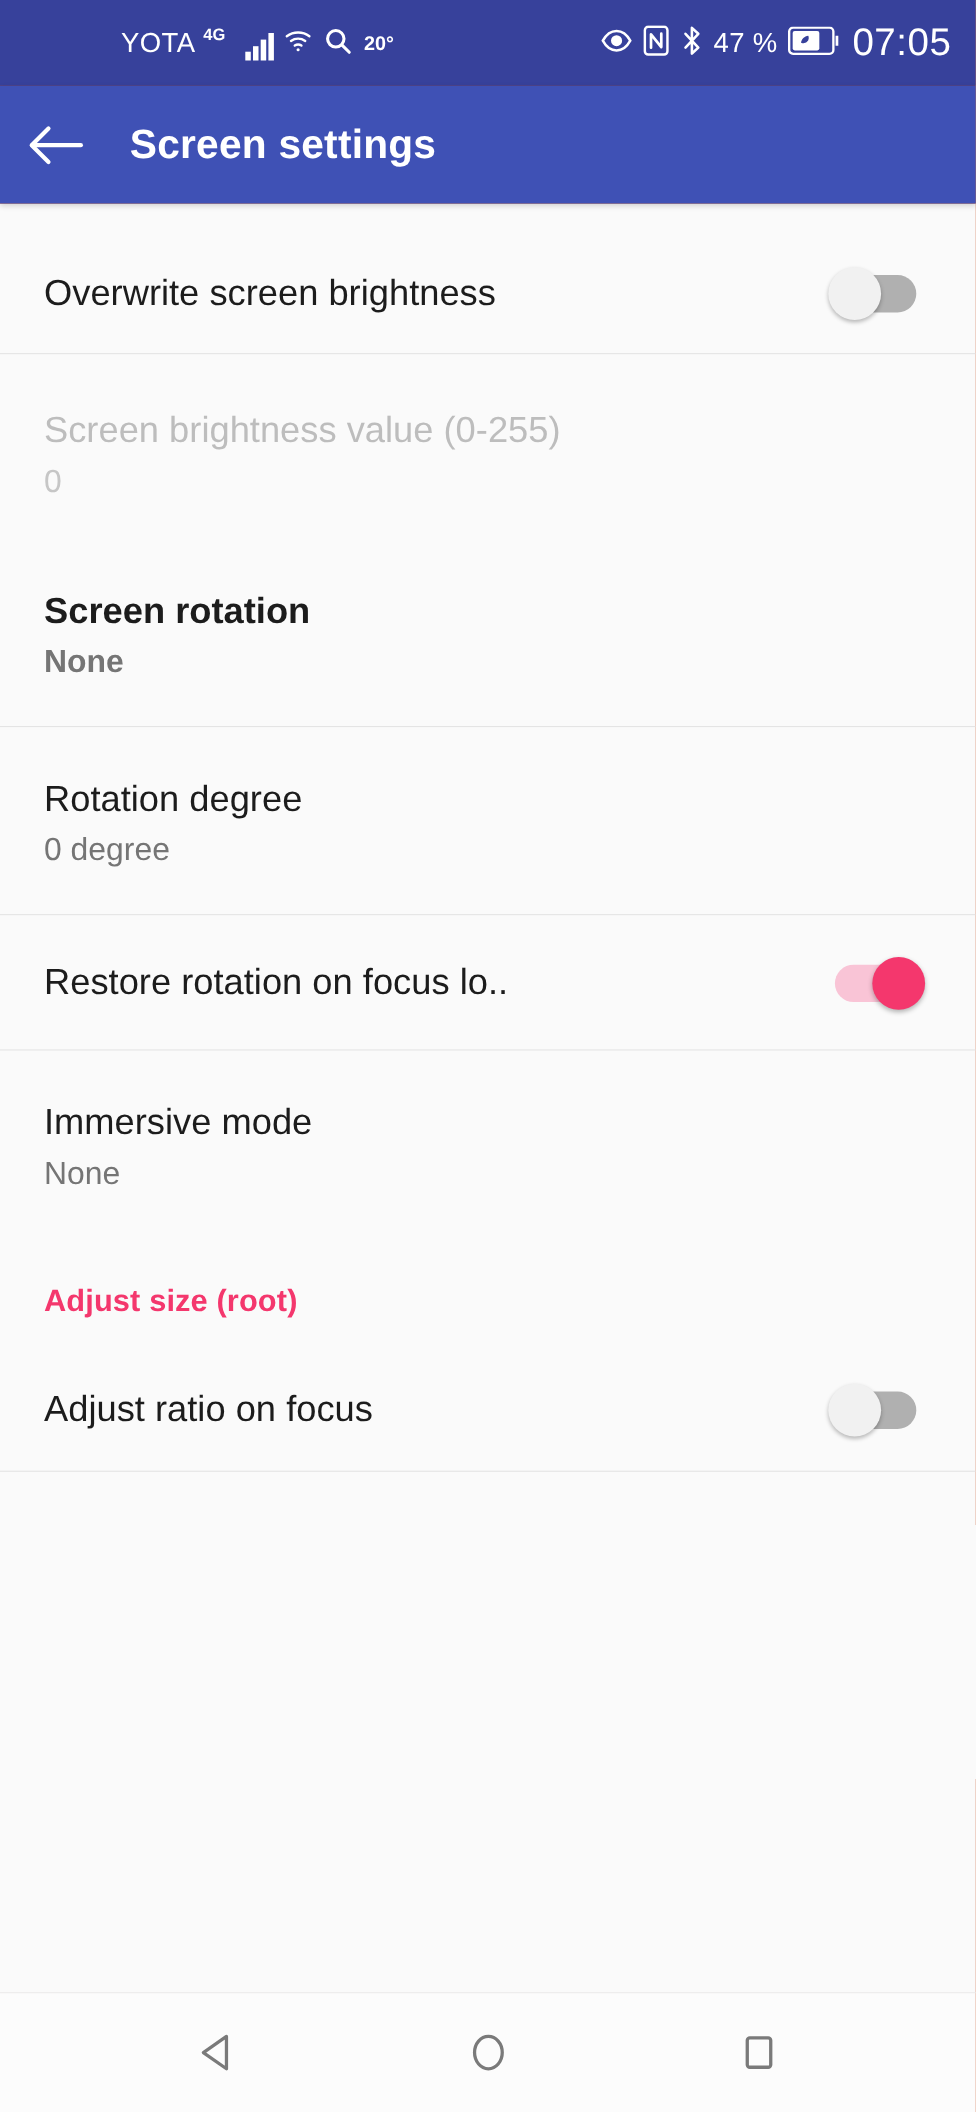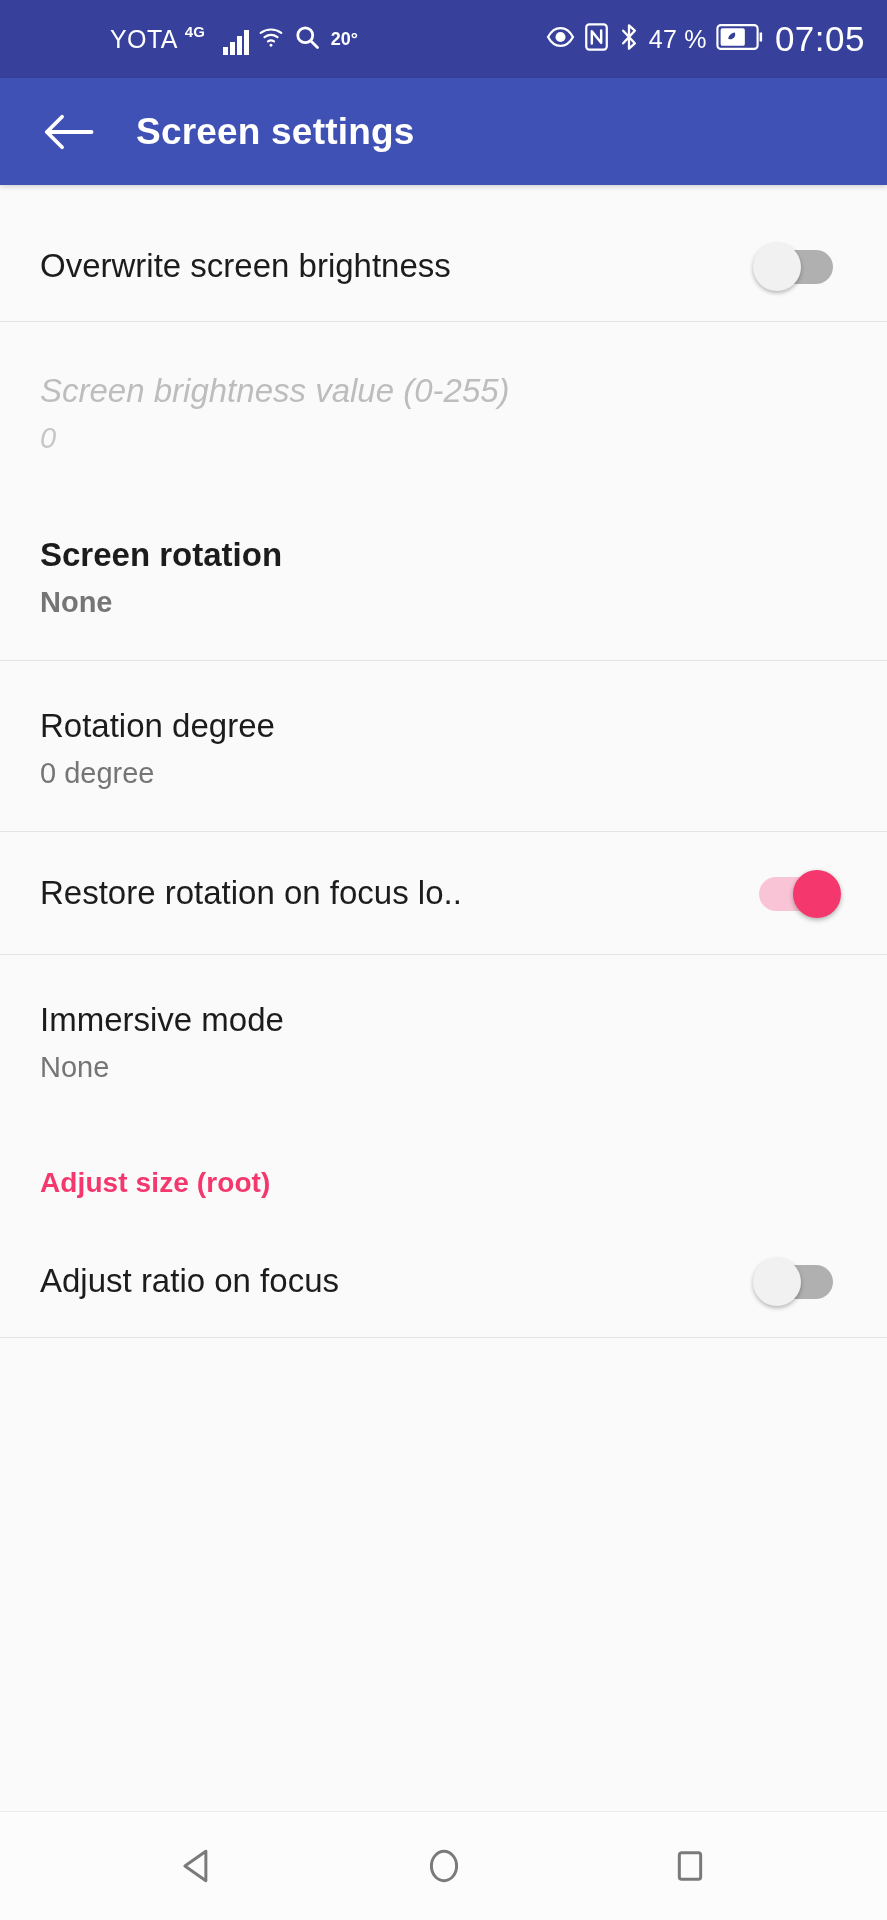--- a/index.html
+++ b/index.html
@@ -86,21 +86,21 @@
     margin-left: 2px;
   }
   .sicon { display: block; }
 
   
   .app-bar {
     height: 107px;
     background: #3f51b5;
     display: flex;
     align-items: center;
-    padding-left: 38px;
+    padding-left: 20px;
     box-sizing: border-box;
     flex: 0 0 auto;
     box-shadow: 0 2px 5px rgba(0,0,0,0.16);
     position: relative;
     z-index: 3;
   }
   .back-btn {
     width: 62px;
     height: 62px;
     display: flex;
@@ -302,21 +302,21 @@
         <div class="row-title">Overwrite screen brightness</div>
       </div>
       <div class="switch">
         <span class="track"></span>
         <span class="thumb"></span>
       </div>
     </div>
 
     <div class="divider"></div>
 
-    <div class="row disabled" style="height:170px;align-items:flex-start;padding-top:48px;font-style:italic;">
+    <div class="row disabled" style="height:170px;align-items:flex-start;padding-top:48px;">
       <div class="row-texts">
         <div class="row-title">Screen brightness value (0-255)</div>
         <div class="row-sub">0</div>
       </div>
     </div>
 
 
     <div class="row" style="height:168px;align-items:flex-start;padding-top:42px;font-weight:bold;">
       <div class="row-texts">
         <div class="row-title">Screen rotation</div>

